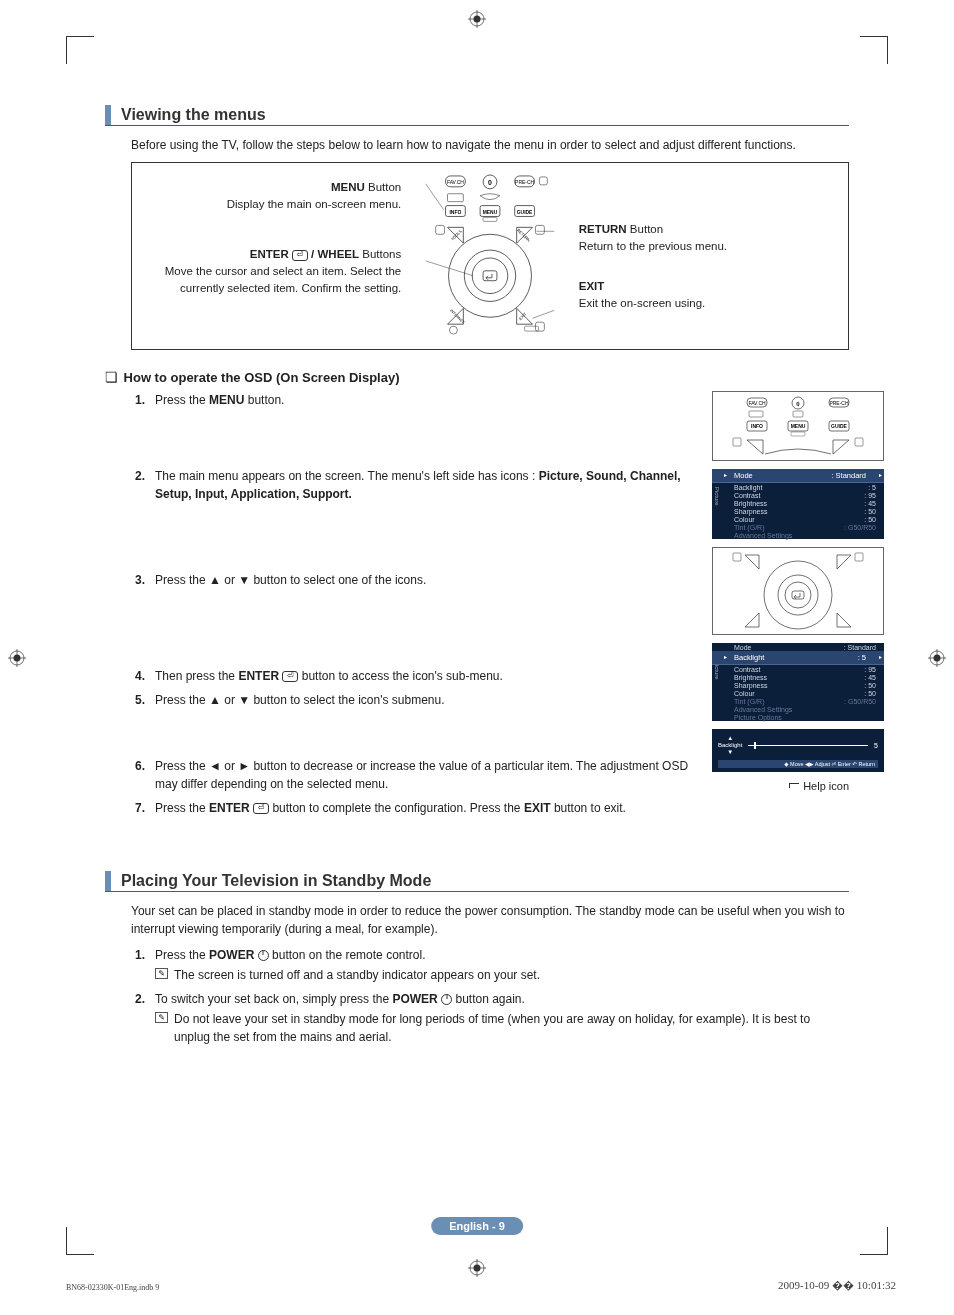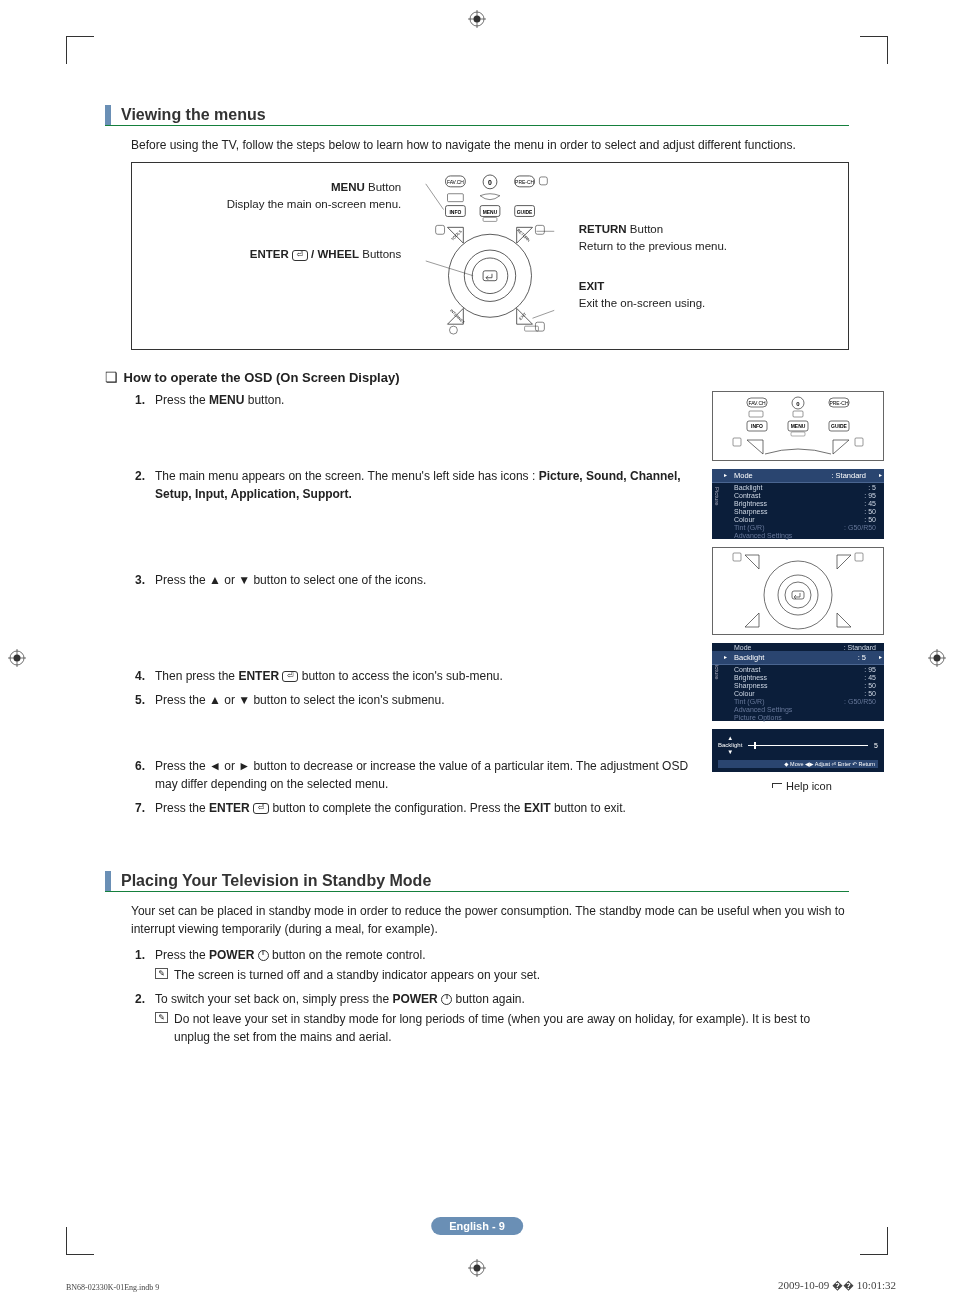--- a/index.html
+++ b/index.html
@@ -255,20 +255,21 @@
       padding: 1px 3px;
       margin-top: 3px;
     }
     .help-caption {
       font-size: 11px;
       margin-top: 2px;
       display: flex;
       align-items: center;
       gap: 4px;
       margin-left: 60px;
+      justify-content: flex-end;
     }
     .help-line {
       display: inline-block;
       width: 10px;
       border-top: 0.5px solid #333;
       border-left: 0.5px solid #333;
       height: 5px;
       margin-bottom: 2px;
     }
     .note-row {
@@ -412,20 +413,21 @@
     <p class="intro">Before using the TV, follow the steps below to learn how to navigate the menu in order to select and adjust different functions.</p>
 
     <div class="remote-diagram">
       <div class="remote-left">
         <div class="block">
           <div><b>MENU</b><span> Button</span></div>
           <div>Display the main on-screen menu.</div>
         </div>
         <div class="block" style="margin-top:34px;">
           <div><b>ENTER</b> <span class="enter-icon">⏎</span><b> / WHEEL</b><span> Buttons</span></div>
+          <div>Move the cursor and select an item. Select the currently selected item. Confirm the setting.</div>
         </div>
       </div>
       <div class="remote-center">
         <svg class="remote-svg" viewBox="0 0 130 170">
           <rect x="20" y="4" width="20" height="11" rx="5" fill="none" stroke="#333" stroke-width="0.8"></rect>
           <text x="30" y="12" font-size="5" text-anchor="middle">FAV.CH</text>
           <circle cx="65" cy="10" r="7" fill="none" stroke="#333" stroke-width="0.8"></circle>
           <text x="65" y="13" font-size="7" text-anchor="middle" font-weight="bold">0</text>
           <rect x="90" y="4" width="20" height="11" rx="5" fill="none" stroke="#333" stroke-width="0.8"></rect>
           <text x="100" y="12" font-size="5" text-anchor="middle">PRE-CH</text>

